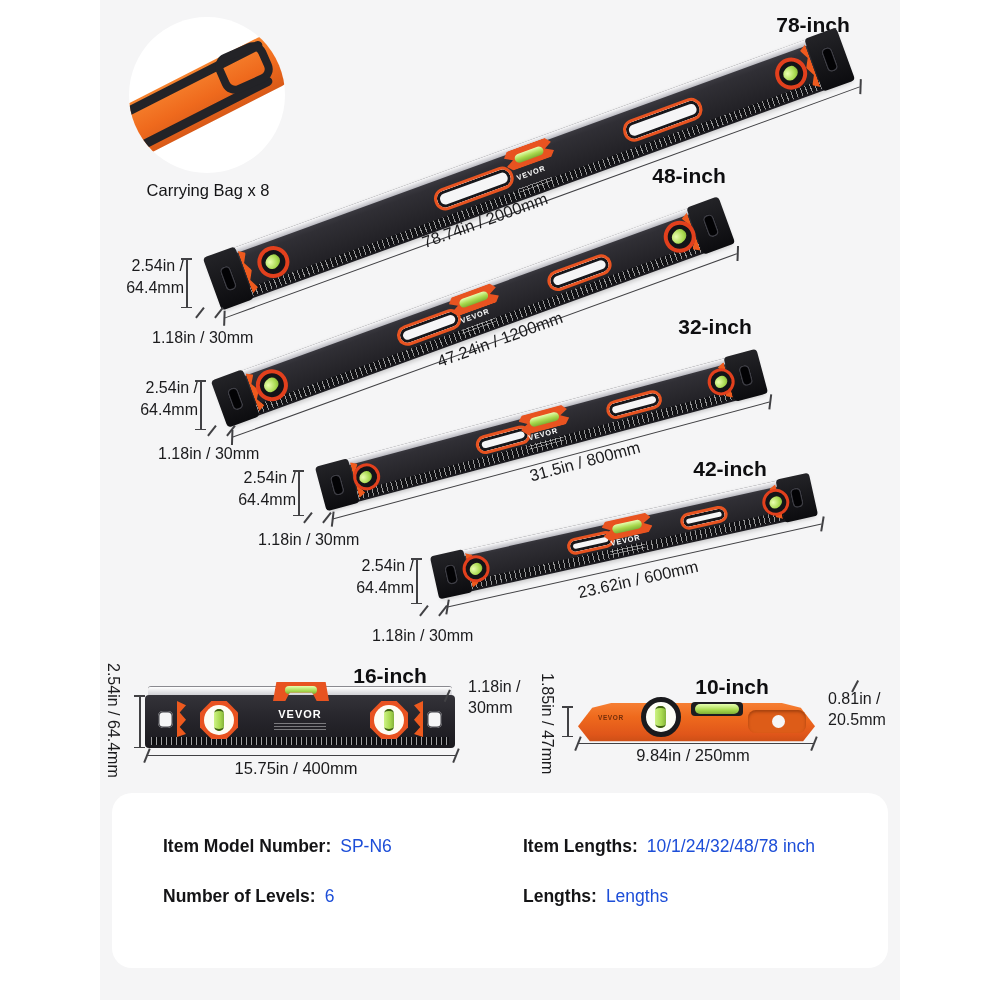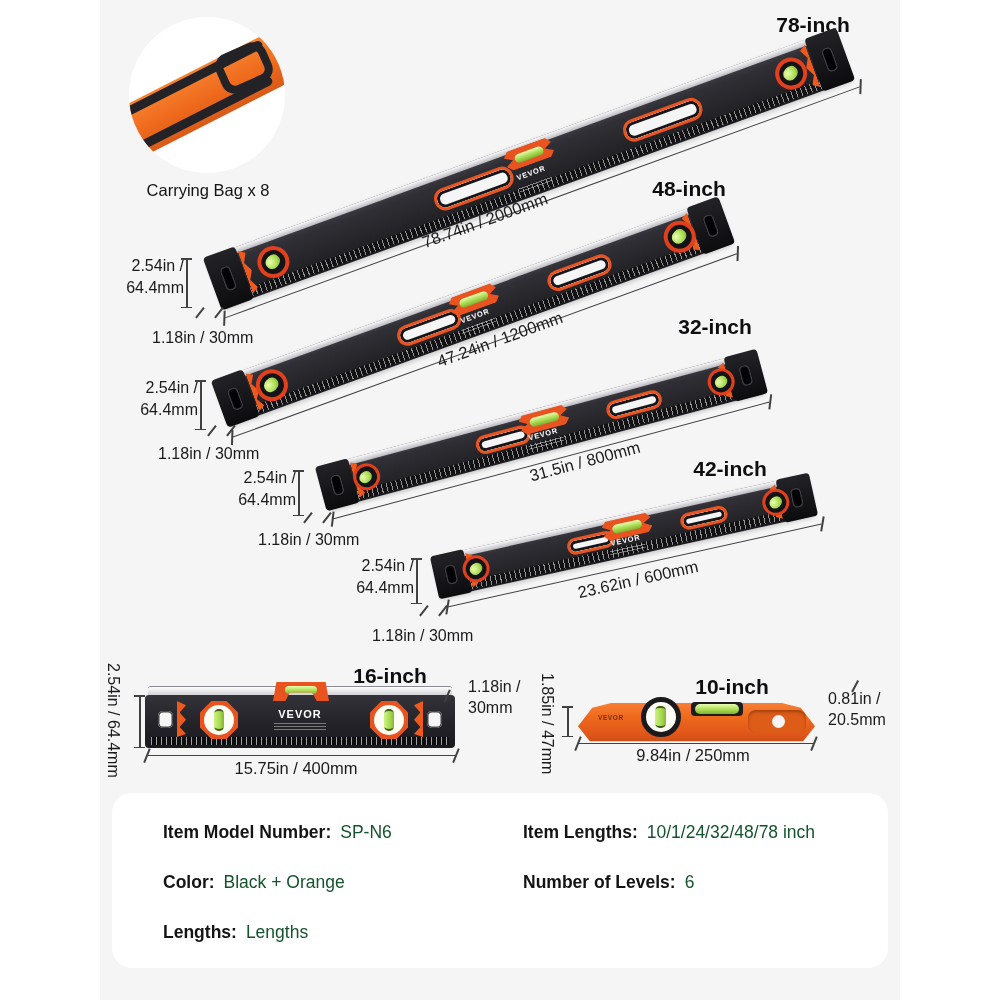--- a/index.html
+++ b/index.html
@@ -70,21 +70,21 @@
   .dl16{left:147px;top:755px;width:308px;}
   .dl10{left:578px;top:743px;width:235px;}
 
   .ll78{left:400px;top:211px;transform:rotate(-20deg);}
   .ll48{left:415px;top:330px;transform:rotate(-20deg);}
   .ll32{left:515px;top:452px;width:140px;transform:rotate(-15deg);}
   .ll24{left:553px;top:570px;transform:rotate(-12.5deg);}
   .ll16{left:216px;top:759px;width:160px;transform:none;}
   .ll10{left:623px;top:746px;width:140px;transform:none;}
 
-  .sl78{left:748px;top:13px;} .sl48{left:624px;top:177px;} .sl32{left:650px;top:315px;}
+  .sl78{left:748px;top:13px;} .sl48{left:624px;top:164px;} .sl32{left:650px;top:315px;}
   .sl24{left:665px;top:457px;} .sl16{left:325px;top:664px;} .sl10{left:667px;top:675px;}
 
   .hl78{left:110px;top:255px;} .hl48{left:124px;top:377px;} .hl32{left:222px;top:467px;} .hl24{left:340px;top:555px;}
   .vd78{left:186px;top:258px;height:50px;} .vd48{left:200px;top:380px;height:50px;}
   .vd32{left:298px;top:470px;height:46px;} .vd24{left:416px;top:558px;height:46px;}
   .vd16{left:139px;top:695px;height:53px;} .vd10{left:567px;top:706px;height:31px;}
 
   .wl78{left:152px;top:329px;} .wl48{left:158px;top:445px;} .wl32{left:258px;top:531px;} .wl24{left:372px;top:627px;}
   .wl16{left:468px;top:677px;width:66px;} .wl10{left:828px;top:689px;width:74px;}
   .wm78{left:196px;top:306px;} .wm48{left:208px;top:424px;} .wm32{left:304px;top:511px;} .wm24{left:420px;top:604px;}
@@ -143,23 +143,23 @@
       background:linear-gradient(180deg,#f6832f 0%,#ef6a1d 55%,#d95a18 100%);transform:rotate(-27deg);}
   .bag-strap{position:absolute;width:168px;height:9px;border-radius:5px;background:#232327;transform:rotate(-27deg);}
   .bag-strap.s1{left:-26px;top:60px;} .bag-strap.s2{left:-16px;top:96px;}
   .bag-loop{position:absolute;left:88px;top:30px;width:38px;height:26px;border:8px solid #232327;
       border-radius:14px;transform:rotate(-24deg);background:transparent;}
   .bag-caption{position:absolute;left:132px;top:181px;width:152px;text-align:center;font-size:16.5px;color:#131315;}
 
   
   .spec-card{position:absolute;left:112px;top:793px;width:776px;height:175px;background:#ffffff;border-radius:20px;}
   .spec-grid{display:grid;grid-template-columns:360px 1fr;padding:14px 0 0 51px;}
-  .spec-cell{height:50px;display:flex;align-items:center;font-size:17.5px;}
+  .spec-cell{height:50px;display:flex;align-items:flex-end;font-size:17.5px;}
   .spec-label{font-weight:700;color:#141416;}
-  .spec-value{color:#14532d;margin-left:9px;}
+  .spec-value{color:#1d4ed8;margin-left:9px;}
 </style>
 </head>
 <body>
 
 <div class="canvas">
   <div class="stage"></div>
 
   <div class="bag-circle">
     <div class="bag-body"></div>
     <div class="bag-strap s1"></div>
@@ -356,24 +356,20 @@
     <div class="spec-grid">
       <div class="spec-cell">
         <span class="spec-label">Item Model Number:</span>
         <span class="spec-value">SP-N6</span>
       </div>
       <div class="spec-cell">
         <span class="spec-label">Item Lengths:</span>
         <span class="spec-value">10/1/24/32/48/78 inch</span>
       </div>
       <div class="spec-cell">
-        <span class="spec-label">Color:</span>
-        <span class="spec-value">Black + Orange</span>
-      </div>
-      <div class="spec-cell">
         <span class="spec-label">Number of Levels:</span>
         <span class="spec-value">6</span>
       </div>
       <div class="spec-cell">
         <span class="spec-label">Lengths:</span>
         <span class="spec-value">Lengths</span>
       </div>
     </div>
   </div>
 </div>

